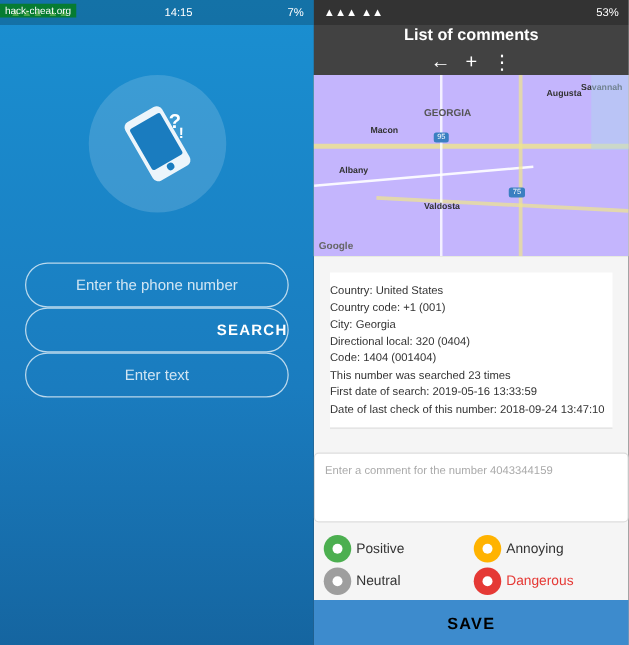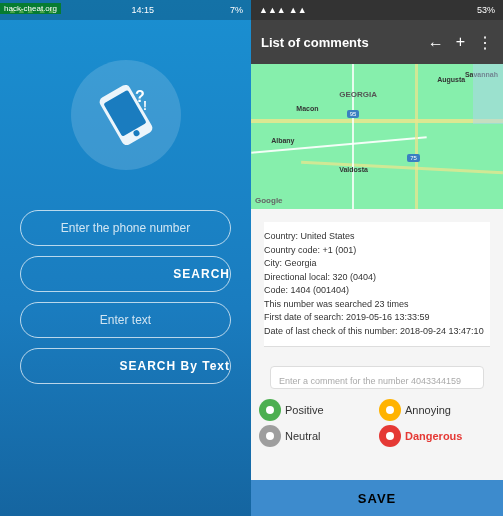--- a/index.html
+++ b/index.html
@@ -60,21 +60,20 @@
       width: 70px;
       height: 70px;
     }
 
     .left-inputs {
       margin-top: 40px;
       width: 100%;
       padding: 0 20px;
       display: flex;
       flex-direction: column;
-      gap: 10px;
     }
 
     .input-field {
       width: 100%;
       height: 36px;
       background: transparent;
       border: 1.5px solid rgba(255,255,255,0.7);
       border-radius: 18px;
       color: white;
       text-align: center;
@@ -141,20 +140,21 @@
     }
 
     .app-bar {
       width: 100%;
       height: 44px;
       background: #424242;
       display: flex;
       align-items: center;
       padding: 0 10px;
       justify-content: space-between;
+      flex-direction: column;
     }
 
     .app-bar-title {
       color: white;
       font-size: 13px;
       font-weight: bold;
     }
 
     .app-bar-icons {
       display: flex;
@@ -174,21 +174,21 @@
       background: #c8dba0;
       position: relative;
       overflow: hidden;
       flex-shrink: 0;
     }
 
     
     .map-bg {
       width: 100%;
       height: 100%;
-      background: #86efac;
+      background: #c4b5fd;
       position: relative;
     }
 
     .map-road-h {
       position: absolute;
       background: #f5c842;
       height: 3px;
     }
 
     .map-road-v {
@@ -219,28 +219,28 @@
       padding: 8px 0;
       font-size: 9px;
       color: #333;
       line-height: 1.5;
       border-bottom: 1px solid #ddd;
       flex-shrink: 0;
     }
 
     .comment-input-area {
       background: white;
-      margin: 6px 19px;
+      margin: 6px 0;
       border-radius: 4px;
       padding: 8px;
       font-size: 10px;
       color: #aaa;
       border: 1px solid #ddd;
       flex-shrink: 0;
-      height: 23px;
+      height: 56px;
     }
 
     .radio-area {
       padding: 4px 8px;
       display: flex;
       flex-wrap: wrap;
       gap: 4px;
       flex-shrink: 0;
     }
 
@@ -321,21 +321,20 @@
 
       <text x="44" y="22" fill="white" font-size="16" font-weight="bold">?</text>
       <text x="52" y="30" fill="white" font-size="12" font-weight="bold">!</text>
     </svg>
   </div>
 
   <div class="left-inputs">
     <input class="input-field" type="text" placeholder="Enter the phone number" style="">
     <button class="btn-search">SEARCH</button>
     <input class="input-field" type="text" placeholder="Enter text" style="">
-    <button class="btn-search">SEARCH By Text</button>
   </div>
 </div>
 
 <div class="right-panel">
   <div class="status-bar-right">
     <div class="status-icons-right">
       <span style="color:white;font-size:9px;">▲▲▲</span>
       <span style="color:white;font-size:9px;">▲▲</span>
     </div>
     <span style="color:white;font-size:9px;margin-top:29px;">13:47</span>
@@ -399,20 +398,20 @@
     <div class="radio-option">
       <div class="radio-dot yellow"></div>
       <span class="radio-label">Annoying</span>
     </div>
     <div class="radio-option">
       <div class="radio-dot gray"></div>
       <span class="radio-label">Neutral</span>
     </div>
     <div class="radio-option">
       <div class="radio-dot red"></div>
-      <span class="radio-label" style="color:#e53935;font-weight:bold;">Dangerous</span>
+      <span class="radio-label" style="color:#e53935;font-weight:normal;">Dangerous</span>
     </div>
   </div>
 
   <div class="save-btn-area">
     <span class="save-btn-text">SAVE</span>
   </div>
 </div>
 
 </body></html>

